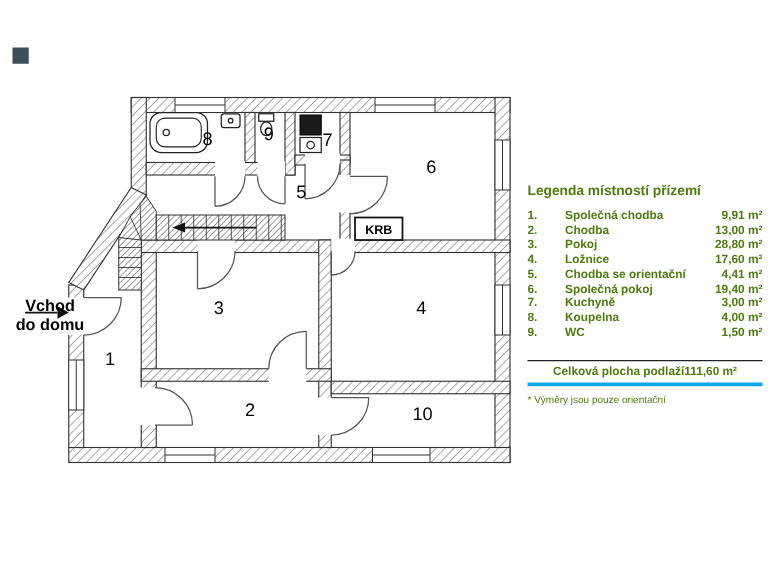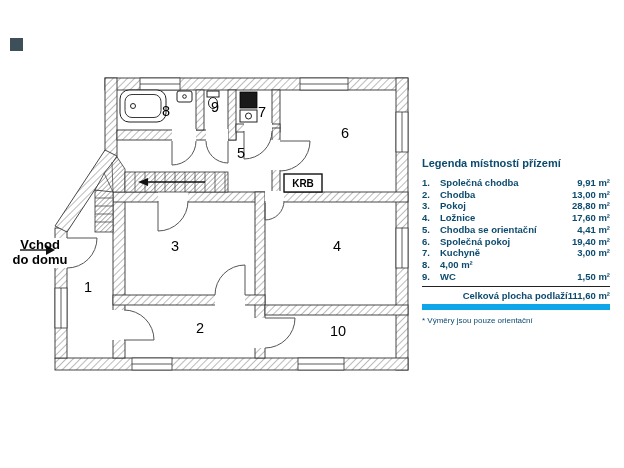--- a/index.html
+++ b/index.html
@@ -30,33 +30,33 @@
   .corner-marker {
     position: absolute; left: 10px; top: 38px;
     width: 13px; height: 13px; background: #3d4f58;
   }
   .entrance-label {
     position: absolute; left: 4px; top: 237px; width: 72px;
     font-size: 13px; font-weight: bold; color: #000;
     text-align: center; line-height: 15px;
   }
   .legend {
-    position: absolute; left: 422px; top: 157px; width: 188px;
-    color: #0c4a6e;
+    position: absolute; left: 422px; top: 147px; width: 188px;
+    color: #4d7c0f;
   }
   .legend-title { font-size: 11px; font-weight: bold; margin-bottom: 8px; }
   .legend-row { display: flex; font-size: 9.5px; font-weight: bold; line-height: 11.7px; }
   .legend-num { width: 18px; flex: 0 0 18px; }
-  .legend-name { flex: 1 1 auto; }
+  .legend-name { flex: 1 1 auto; margin-left: 12px; }
   .legend-area { flex: 0 0 auto; text-align: right; }
   .legend-total {
-    display: flex; justify-content: flex-end;
+    display: flex; justify-content: center;
     font-size: 9.5px; font-weight: bold;
-    border-top: 1px solid #222; border-bottom: 6px solid #0ea5e9;
-    margin-top: 4px; padding: 3px 0;
+    border-top: 1px solid #222; border-bottom: 3px solid #0ea5e9;
+    margin-top: 16px; padding: 3px 0;
   }
   .legend-footnote { font-size: 8px; font-weight: 400; margin-top: 6px; }
 </style>
 </head>
 <body>
 
 <div class="page">
 
   <div class="corner-marker"></div>
 
@@ -290,20 +290,21 @@
       <span class="legend-name">Společná pokoj</span>
       <span class="legend-area">19,40 m²</span>
     </div>
     <div class="legend-row">
       <span class="legend-num">7.</span>
       <span class="legend-name">Kuchyně</span>
       <span class="legend-area">3,00 m²</span>
     </div>
     <div class="legend-row">
       <span class="legend-num">8.</span>
+      <span class="legend-name">Koupelna</span>
       <span class="legend-area">4,00 m²</span>
     </div>
     <div class="legend-row">
       <span class="legend-num">9.</span>
       <span class="legend-name">WC</span>
       <span class="legend-area">1,50 m²</span>
     </div>
 
     <div class="legend-total">
       <span>Celková plocha podlaží</span>

